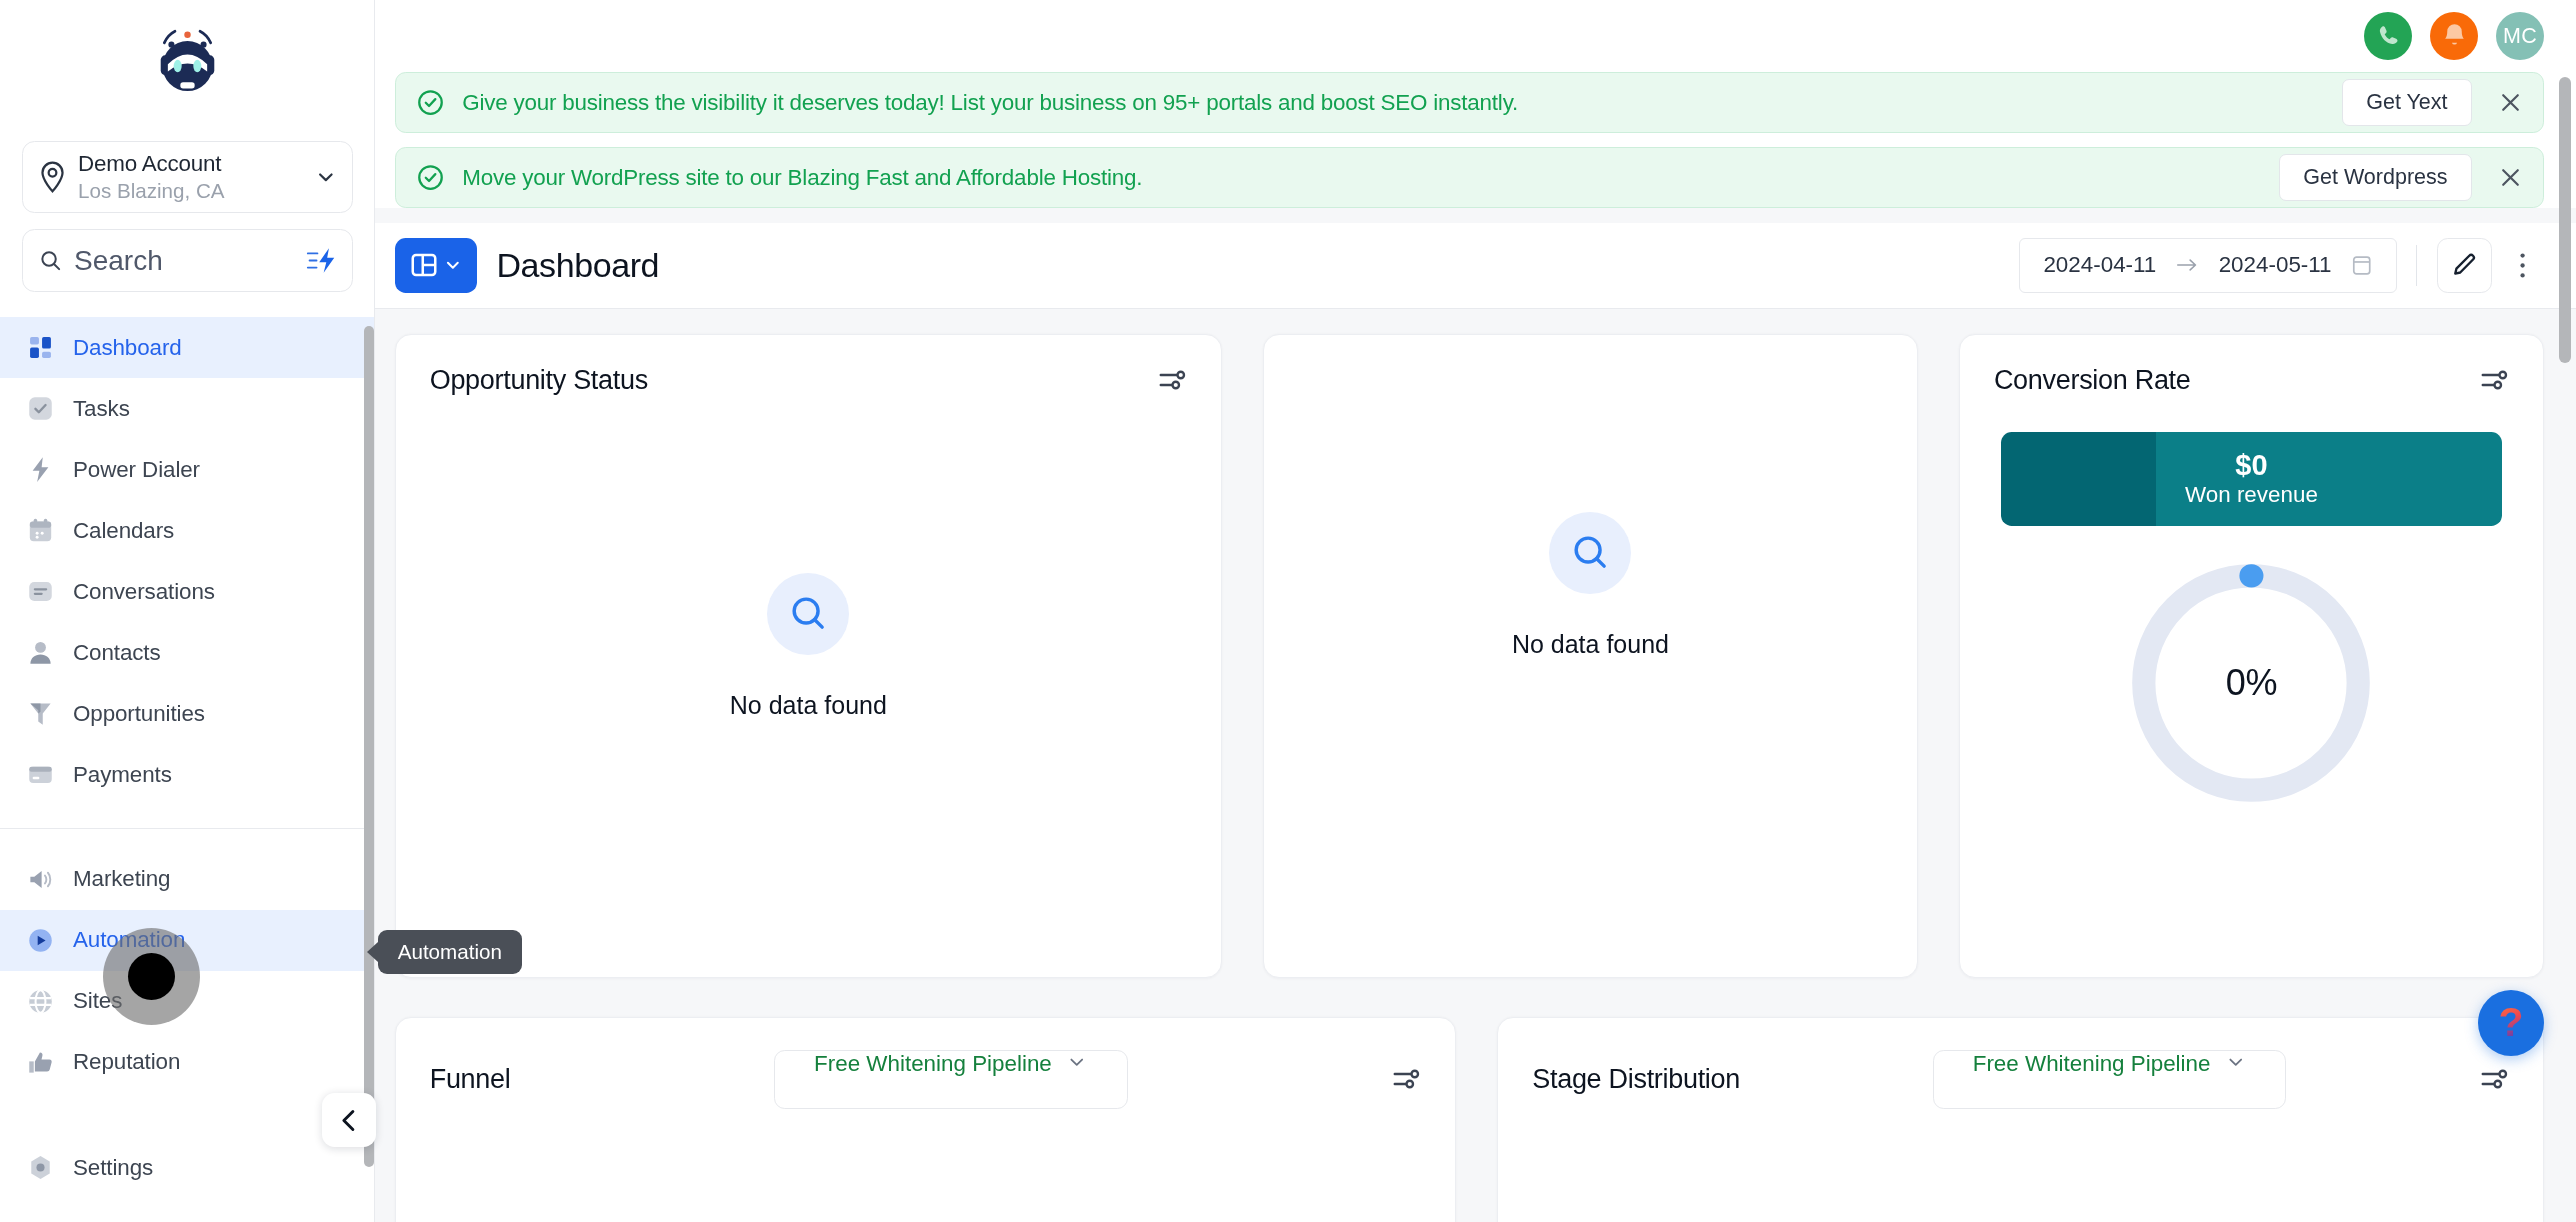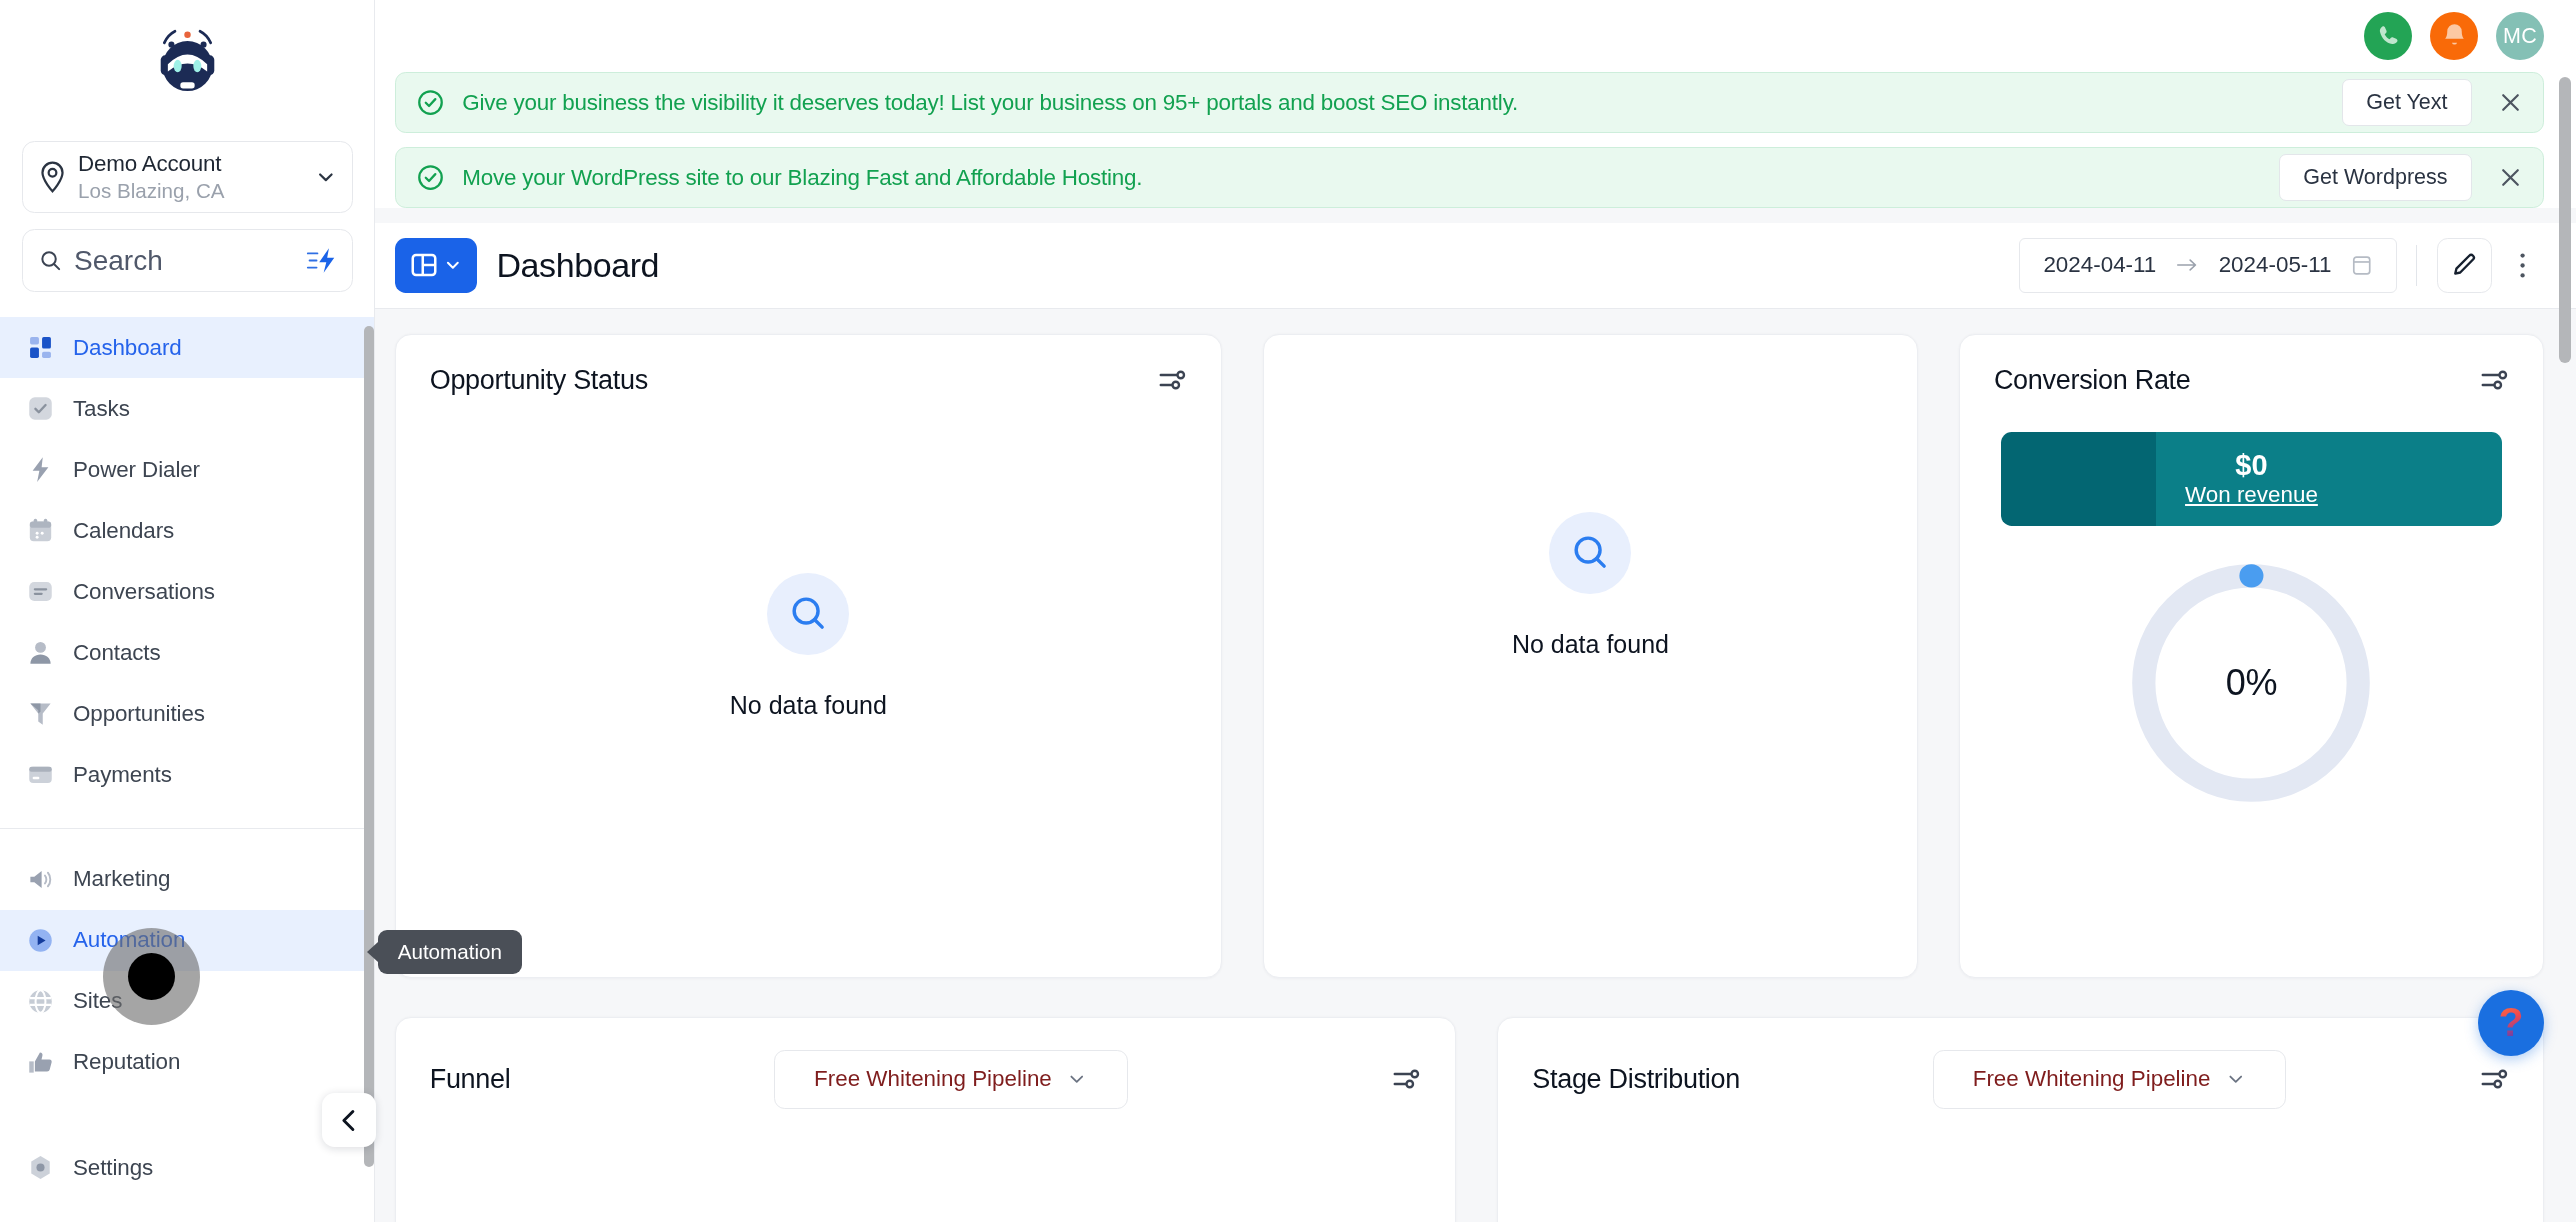--- a/index.html
+++ b/index.html
@@ -139,32 +139,32 @@
   .nodata { display: flex; flex-direction: column; align-items: center; justify-content: center; height: 501px; gap: 36px; }
   .nodata-ic { width: 82px; height: 82px; border-radius: 50%; background: #e8effd; display:flex; align-items:center; justify-content:center; }
   .nodata-txt { font-size: 25px; color: #0d1420; }
 
   .revenue-pill {
     margin: 36px 41px 0 41px; height: 94px; border-radius: 10.7px;
     background: linear-gradient(to right, #036672 0%, #036672 31%, #0b7f88 31%, #0b7f88 100%);
     display: flex; flex-direction: column; justify-content: center; align-items: center; color: #fff;
   }
   .rev-amt { font-size: 29px; font-weight: bold; line-height: 1.15; }
-  .rev-lbl { font-size: 22.4px; text-decoration: underline; }
+  .rev-lbl { font-size: 22.4px; }
   .donut-wrap { display:flex; align-items:center; justify-content:center; margin-top: 23px; position: relative; }
   .donut-pct { position: absolute; font-size: 36px; color: #0d1420; letter-spacing: -0.4px; }
 
   
   .row2 { display: flex; gap: 41px; margin-top: 39px; }
   .c4 { width: 1070px; height: 358px; }
   .c5 { width: 1055px; height: 358px; }
   .card-head2 { display: flex; align-items: center; padding: 32px 34px 0 34px; gap: 23px; }
   .pipeline-sel {
     margin-left: auto; height: 59px; min-width: 347px; border: 0.9px solid #e6e8ec; border-radius: 10.7px;
-    display: flex; align-items: center; padding: 0 39px; gap: 14.3px; font-size: 22.4px; color: #7f1d1d;
+    display: flex; align-items: flex-start; padding: 0 39px; gap: 14.3px; font-size: 22.4px; color: #15803d;
   }
   .pipeline-sel .pname { flex: 1; }
 
   
   .help-fab {
     position: absolute; right: 32px; bottom: 76px; width: 66px; height: 66px;
     border-radius: 50%; background: #1a6fe0; display:flex; align-items:center; justify-content:center;
     z-index: 30; box-shadow: 0 3.6px 12.5px rgba(26,111,224,.35);
   }
   .help-q { font-size: 41px; font-weight: bold; line-height: 1;

